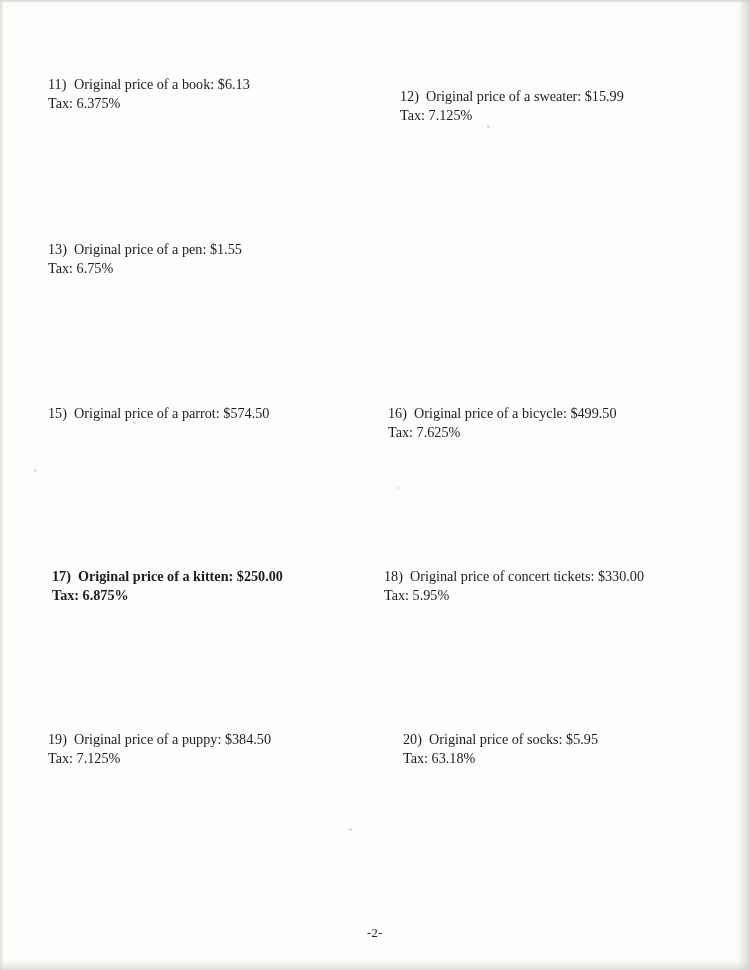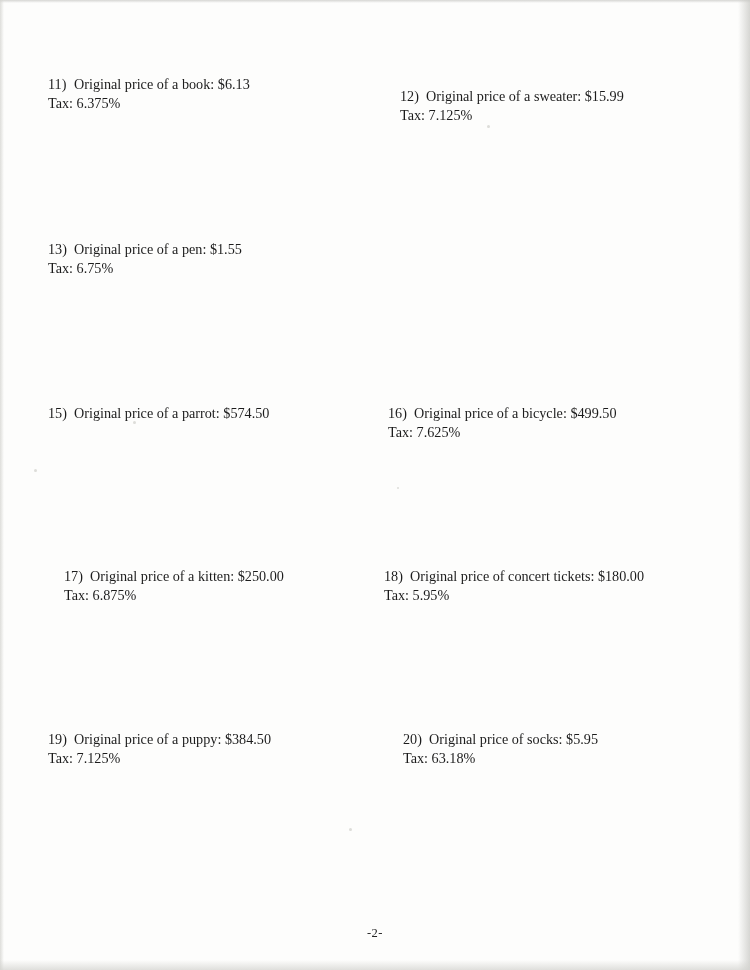--- a/index.html
+++ b/index.html
@@ -138,30 +138,30 @@
       </div>
     </div>
 
     <div class="problem" style="left:388px; top:365px;">
       <div class="line1">
         <span class="num">16)</span><span>Original price of a bicycle: $499.50</span>
       </div>
       <div class="line2">Tax: 7.625%</div>
     </div>
 
-    <div class="problem" style="left:64px; top:528px;">
+    <div class="problem" style="left:52px; top:528px;font-weight:bold;">
       <div class="line1">
         <span class="num">17)</span><span>Original price of a kitten: $250.00</span>
       </div>
       <div class="line2">Tax: 6.875%</div>
     </div>
 
     <div class="problem" style="left:384px; top:528px;">
       <div class="line1">
-        <span class="num">18)</span><span>Original price of concert tickets: $180.00</span>
+        <span class="num">18)</span><span>Original price of concert tickets: $330.00</span>
       </div>
       <div class="line2">Tax: 5.95%</div>
     </div>
 
     <div class="problem" style="left:48px; top:691px;">
       <div class="line1">
         <span class="num">19)</span><span>Original price of a puppy: $384.50</span>
       </div>
       <div class="line2">Tax: 7.125%</div>
     </div>

